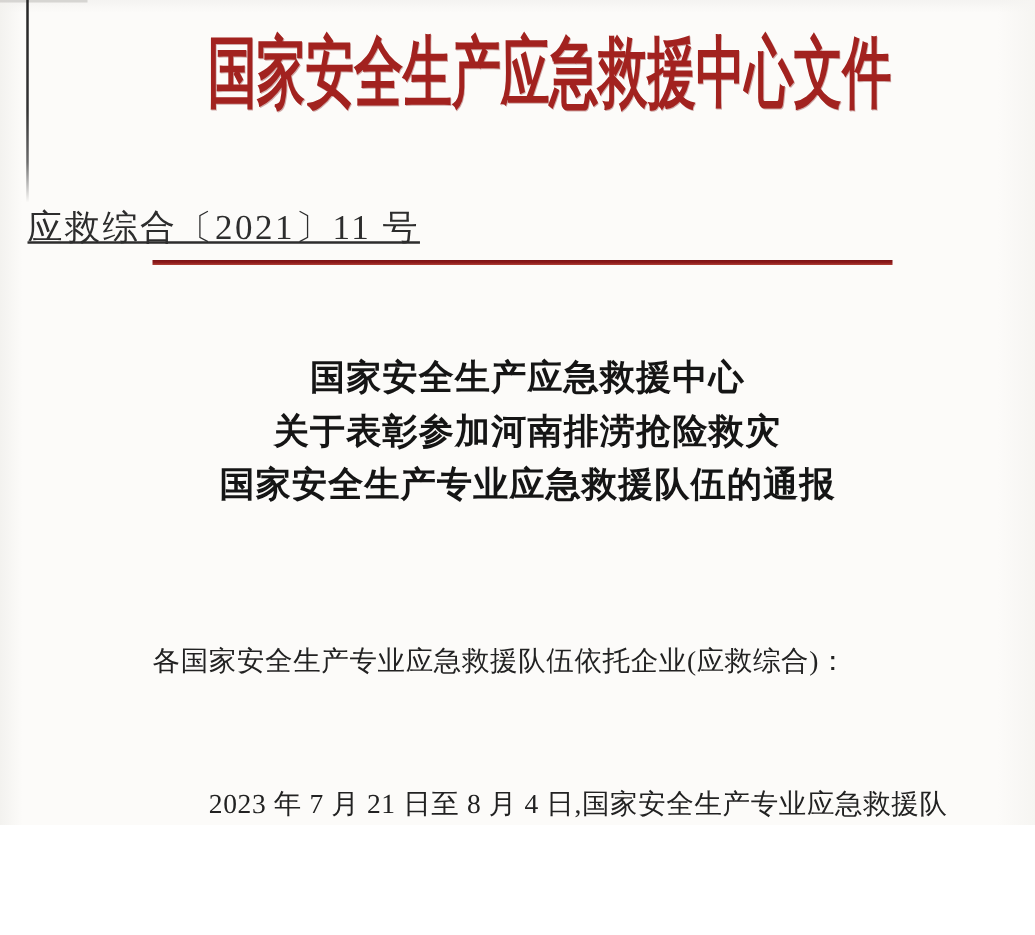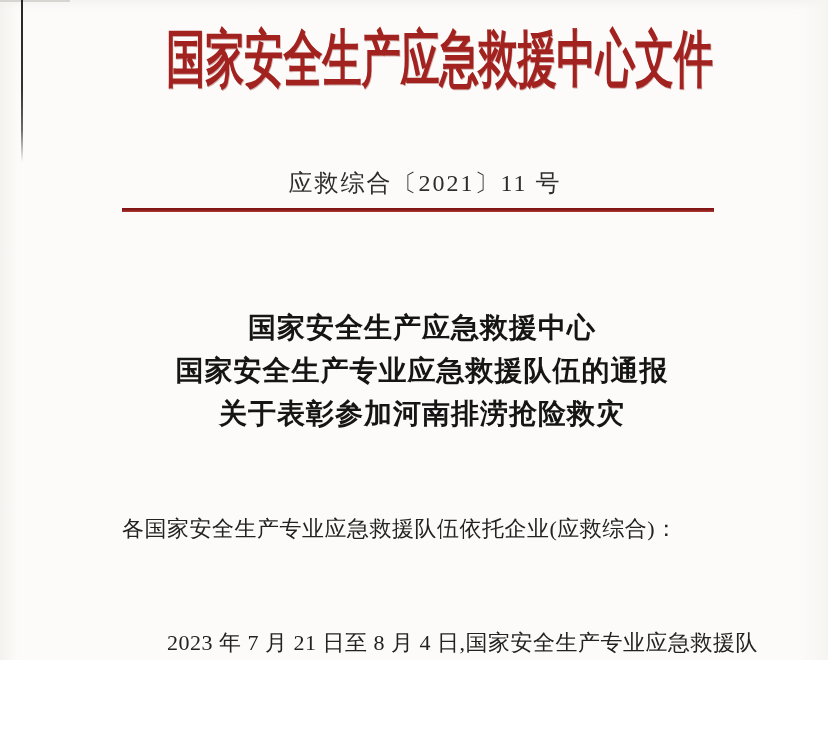--- a/index.html
+++ b/index.html
@@ -56,25 +56,25 @@
     transform: scaleX(0.63);
     transform-origin: 50% 50%;
   }
 
   
   .doc-number {
     position: absolute;
     top: 168px;
     left: 22px;
     right: 0;
-    text-align: center;
-    font-size: 24px;
+    font-size: 28px;
     line-height: 30px;
     letter-spacing: 2px;
     color: #2d2d2d;
+    text-decoration: underline;
   }
 
   
   .red-rule {
     position: absolute;
     top: 208px;
     left: 122px;
     width: 592px;
     height: 4px;
     background: linear-gradient(to bottom, #7c1416 0%, #8f1b1b 55%, #b04338 100%);
@@ -85,21 +85,20 @@
     position: absolute;
     top: 281px;
     left: 16px;
     right: 0;
     text-align: center;
     font-size: 28px;
     line-height: 43px;
     font-weight: bold;
     letter-spacing: 1px;
     color: #151515;
-    margin-top: 25px;
   }
 
   
   .doc-body {
     position: absolute;
     top: 434px;
     left: 122px;
     width: 600px;
     font-size: 22px;
     line-height: 38px;
@@ -123,22 +122,22 @@
   <div class="scan-vline"></div>
 
   <div class="red-header">国家安全生产应急救援中心文件</div>
 
   <div class="doc-number">应救综合〔2021〕11 号</div>
 
   <div class="red-rule"></div>
 
   <div class="doc-title">
     <div class="title-line">国家安全生产应急救援中心</div>
+    <div class="title-line">关于表彰参加河南排涝抢险救灾</div>
     <div class="title-line">国家安全生产专业应急救援队伍的通报</div>
-    <div class="title-line">关于表彰参加河南排涝抢险救灾</div>
   </div>
 
   <div class="doc-body">
     <div class="body-line">各国家安全生产专业应急救援队伍依托企业(应救综合)：</div>
     <div class="body-line indent">2023 年 7 月 21 日至 8 月 4 日,国家安全生产专业应急救援队</div>
     <div class="body-line">伍(以下简称国家专业队)坚决贯彻习近平总书记关于防汛救灾工</div>
     
     
     
     

